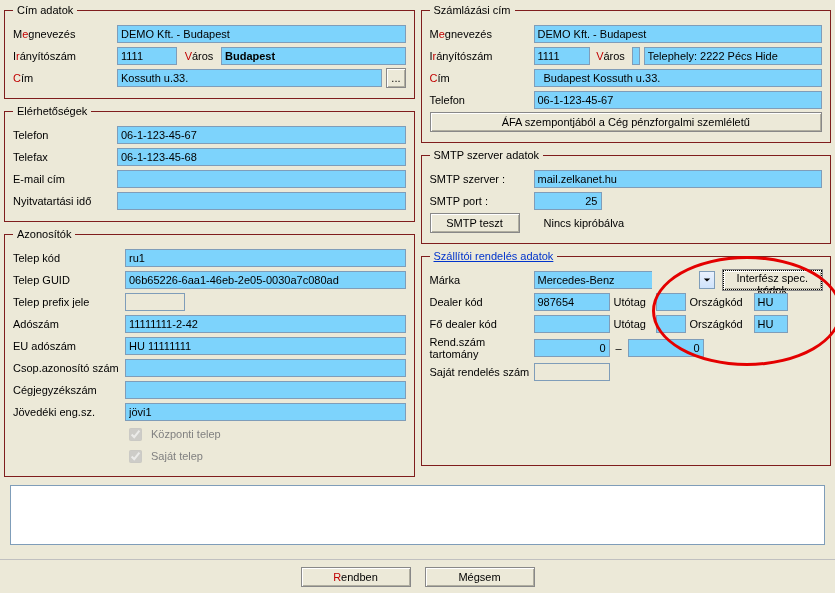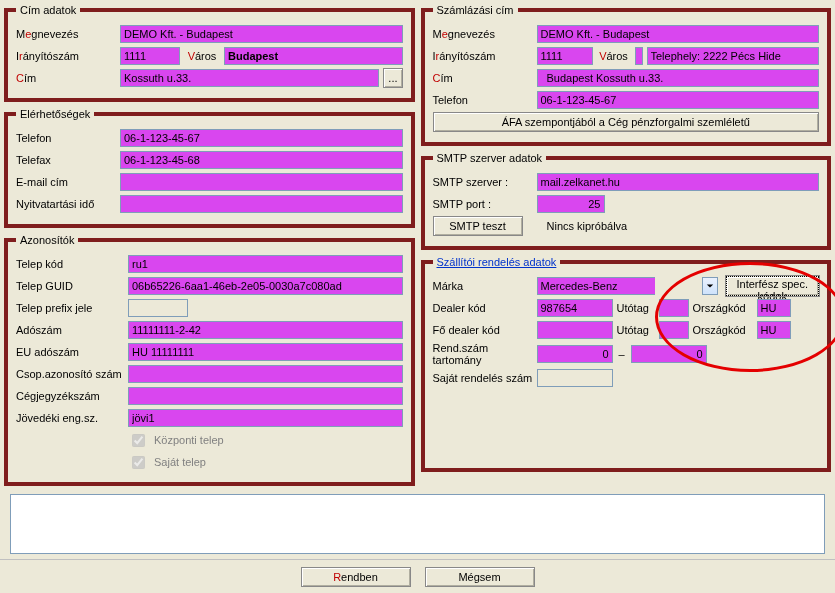--- a/index.html
+++ b/index.html
@@ -1,26 +1,26 @@
 <!DOCTYPE html>
 <html><head>
 <meta charset="utf-8">
 <style>
   * { box-sizing: border-box; font-family: Tahoma, Arial, sans-serif; font-size: 11px; }
   body { margin:0; background:#ece9d8; color:#000; }
   .app { width:835px; height:593px; background:#ece9d8; position:relative; padding:4px; }
   .cols { display:flex; gap:6px; }
   .col { flex:1; }
-  fieldset { border:4px solid #7f1d1d; border-radius:0; padding:6px 8px 8px 8px; margin:0 0 6px 0; position:relative; }
+  fieldset { border:1px solid #7f1d1d; border-radius:0; padding:6px 8px 8px 8px; margin:0 0 6px 0; position:relative; }
   legend { padding:0 4px; color:#000; }
   .row { display:flex; align-items:center; margin:2px 0; min-height:20px; gap:4px; }
   .lbl { width:100px; }
   .lblw { width:108px; }
   .lblshort { width:60px; text-align:left; }
-  input[type="text"] { height:18px; border:1px solid #7f9db9; background:#d946ef; padding:1px 3px; color:#000; }
+  input[type="text"] { height:18px; border:1px solid #7f9db9; background:#7dd3fc; padding:1px 3px; color:#000; }
   input[type="text"].ro { background:#ece9d8; }
   .btn { height:20px; border:1px solid #888; background:#ece9d8; padding:1px 0; cursor:pointer; box-shadow: inset 1px 1px 0 #fff, inset -1px -1px 0 #b0aea0;}
   .btn-small { padding:1px 4px; height:20px; }
   .select { display:inline-flex; align-items:stretch;gap:47px; }
   .select input { border-right:none; }
   .dropbtn { width:16px; height:18px; border:1px solid #7f9db9; border-left:1px solid #7f9db9; background:linear-gradient(#eaf1fd,#cfe3fb); cursor:pointer; display:flex;align-items:center;justify-content:center; }
   .dropbtn svg{width:8px;height:8px;}
   .chk { display:flex; align-items:center; gap:6px; color:#808080; }
   .chk input { accent-color:#3b8; }
   .link-legend { color:#0033cc; text-decoration:underline; padding:0 4px; }

